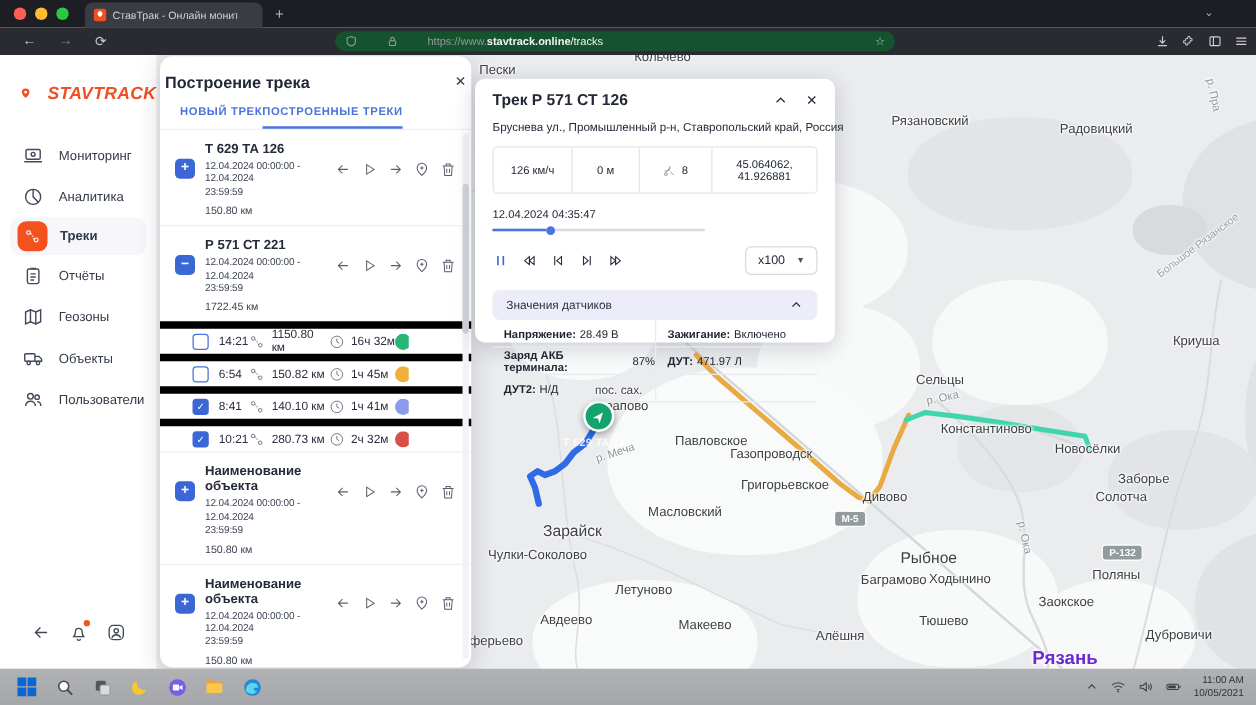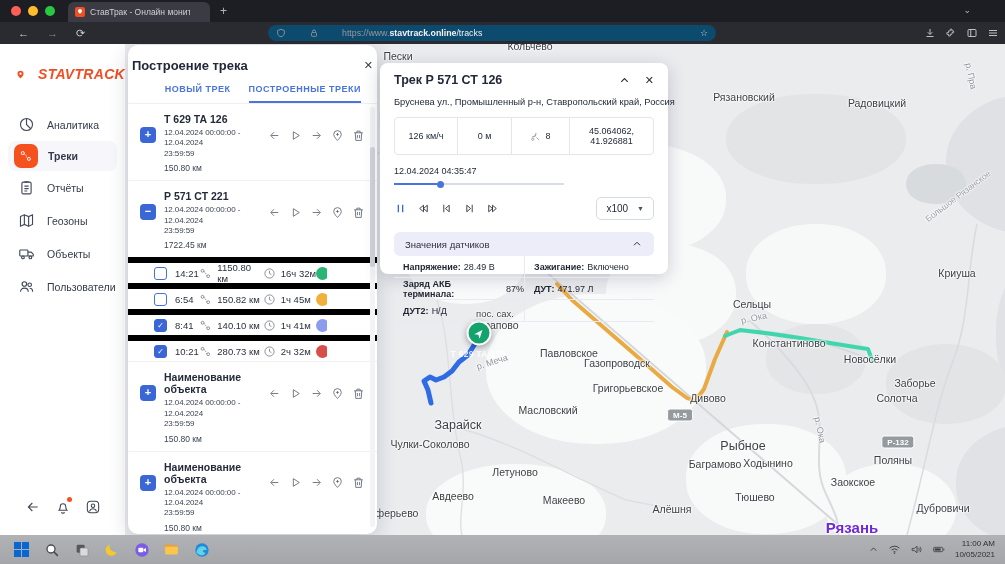--- a/index.html
+++ b/index.html
@@ -13,21 +13,21 @@
   .favicon { width:10px; height:10px; border-radius:2px; background:#f04e23; position:relative; flex:none; }
   .favicon:after { content:""; position:absolute; left:3px; top:2px; width:4px; height:4px; border-radius:50% 50% 50% 0; background:#fff; transform:rotate(-45deg); }
   .tab-title { font-size:8.5px; color:#cfd0d4; white-space:nowrap; overflow:hidden; width:100px; }
   .tab-close { font-size:8px; color:#a7a8ad; margin-left:auto; }
   .newtab { position:absolute; left:220px; top:4px; color:#b6b7bb; font-size:12px; }
   .win-chev { position:absolute; right:34px; top:5px; color:#b6b7bb; font-size:9px; }
 
   .toolbar { position:absolute; left:0; top:22px; width:1005px; height:22px; background:#2a2b31; display:flex; align-items:center; z-index:40; }
   .nav-ic { color:#cdced3; font-size:11px; margin-left:18px; }
   .nav-ic.dim { color:#83848a; }
-  .urlbar { position:absolute; left:268px; top:3px; width:448px; height:16px; background:#0c4a6e; border-radius:8px; display:flex; align-items:center; padding:0 8px; gap:23px; }
+  .urlbar { position:absolute; left:268px; top:3px; width:448px; height:16px; background:#14532d; border-radius:8px; display:flex; align-items:center; padding:0 8px; gap:23px; }
   .urlbar svg { flex:none; }
   .url { font-size:8.8px; white-space:nowrap; }
   .url .scheme { color:#97989e; } .url .host { color:#f2f2f4; font-weight:bold; } .url .path { color:#f2f2f4; }
   .url-star { margin-left:auto; color:#c9cacf; font-size:9px; }
   .tb-right { position:absolute; right:6px; top:0; height:22px; display:flex; align-items:center; gap:9px; color:#cfd0d4; }
 
   
   .sidebar { position:absolute; left:0; top:44px; width:126px; height:491px; background:#fff; border-right:1px solid #ececf0; z-index:20; }
   .brand { display:flex; align-items:center; gap:13px; margin:22px 0 26px 16px; }
   .brand-text { font-size:14px; font-weight:bold; font-style:italic; color:#f04e23; letter-spacing:.3px; }
@@ -54,21 +54,21 @@
   .map-label.road { color:#9aa0a6; font-size:8.5px; }
   .badge-road { position:absolute; transform:translate(-50%,-50%); background:#949b9f; border:1px solid #fff; color:#fff; font-size:8px; font-weight:bold; padding:1px 5px; border-radius:3px; }
   .veh-badge { position:absolute; transform:translate(-50%,-50%); color:#fff; font-size:8.5px; font-weight:bold; padding:2.5px 7px; border-radius:4px; opacity:.85; letter-spacing:.3px; }
   .marker { position:absolute; width:25px; height:25px; border-radius:50%; border:2.5px solid #fff; box-shadow:0 2px 6px rgba(0,0,0,.35); transform:translate(-50%,-50%); display:flex; align-items:center; justify-content:center; }
 
   
   .panel { position:absolute; left:128px; top:45px; width:249px; height:489px; background:#fff; border-radius:10px; box-shadow:0 4px 20px rgba(25,32,60,.18); z-index:25; }
   .panel-h { display:flex; align-items:center; padding:13px 4px 9px; }
   .panel-title { font-size:13px; font-weight:bold; color:#222838; }
   .panel-close { margin-left:auto; font-size:11px; color:#39404f; }
-  .tabs { display:flex; gap:18px; padding:2px 16px 0;justify-content:flex-end; }
+  .tabs { display:flex; padding:2px 16px 0; }
   .tabbtn { font-size:9px; font-weight:bold; letter-spacing:.5px; color:#4a74dd; padding-bottom:7px; }
   .tabbtn.active { border-bottom:2px solid #4a74dd; }
   .titem { display:flex; padding:9px 12px 7px; border-top:1px solid #eef0f4; }
   .titem:first-of-type { border-top:none; margin-top:4px; }
   .exp { width:16px; height:16px; flex:none; background:#3b66d6; color:#fff; border-radius:4px; font-size:11px; line-height:14px; text-align:center; margin-top:14px; font-weight:bold; }
   .tinfo { margin-left:8px; width:132px; }
   .ttl { font-size:10.5px; font-weight:bold; color:#232a3a; margin-bottom:3px; }
   .tper { font-size:8px; color:#3d4454; line-height:1.3; letter-spacing:-.1px; }
   .tdist { font-size:8.5px; color:#3d4454; margin-top:4px; }
   .tacts { display:flex; align-items:center; gap:8px; margin-left:auto; margin-top:14px; height:16px; }
@@ -384,20 +384,26 @@
 <div class="sidebar">
   <div class="brand">
     <svg width="15" height="15" viewBox="0 0 24 24">
         <path d="M12 2a8 8 0 0 1 8 8c0 6-8 12-8 12S4 16 4 10a8 8 0 0 1 8-8z" fill="#f04e23"></path>
         <circle cx="12" cy="10" r="3" fill="#fff"></circle>
       </svg>
     <span class="brand-text"><span>STAV</span><span>TRACK</span></span>
   </div>
   <div class="menu-item">
     <svg>
+        <use href="#i-monitor"></use>
+      </svg>
+    <span class="lbl">Мониторинг</span>
+  </div>
+  <div class="menu-item">
+    <svg>
         <use href="#i-pie"></use>
       </svg>
     <span class="lbl">Аналитика</span>
   </div>
   <div class="menu-item active">
     <span class="ic-box">
         <svg>
           <use href="#i-route"></use>
         </svg>
       </span>

